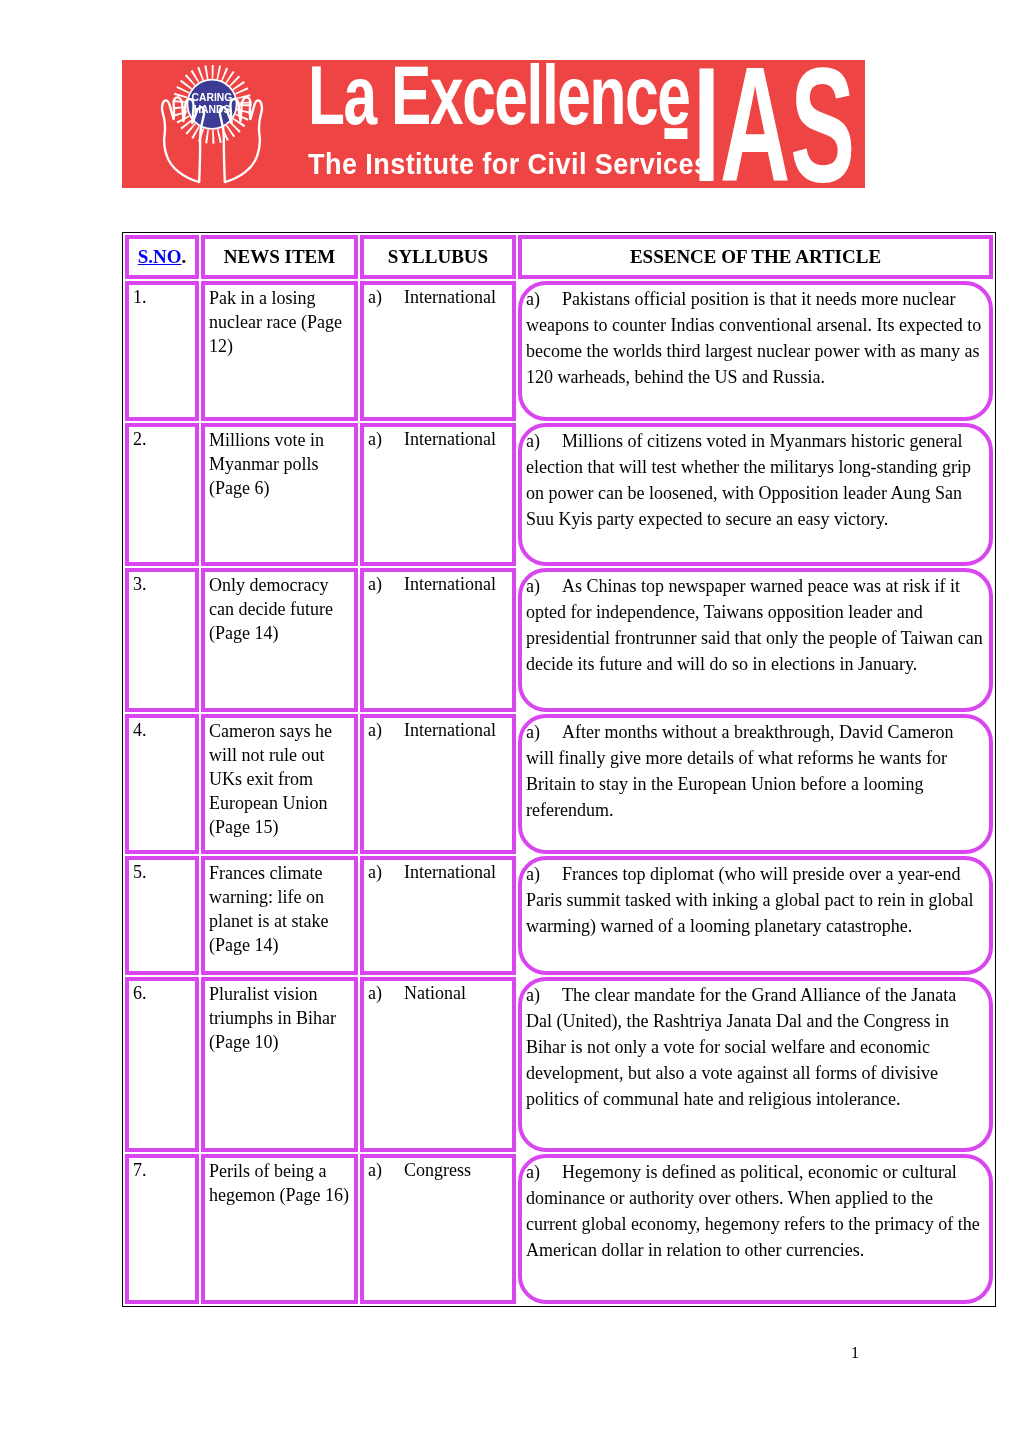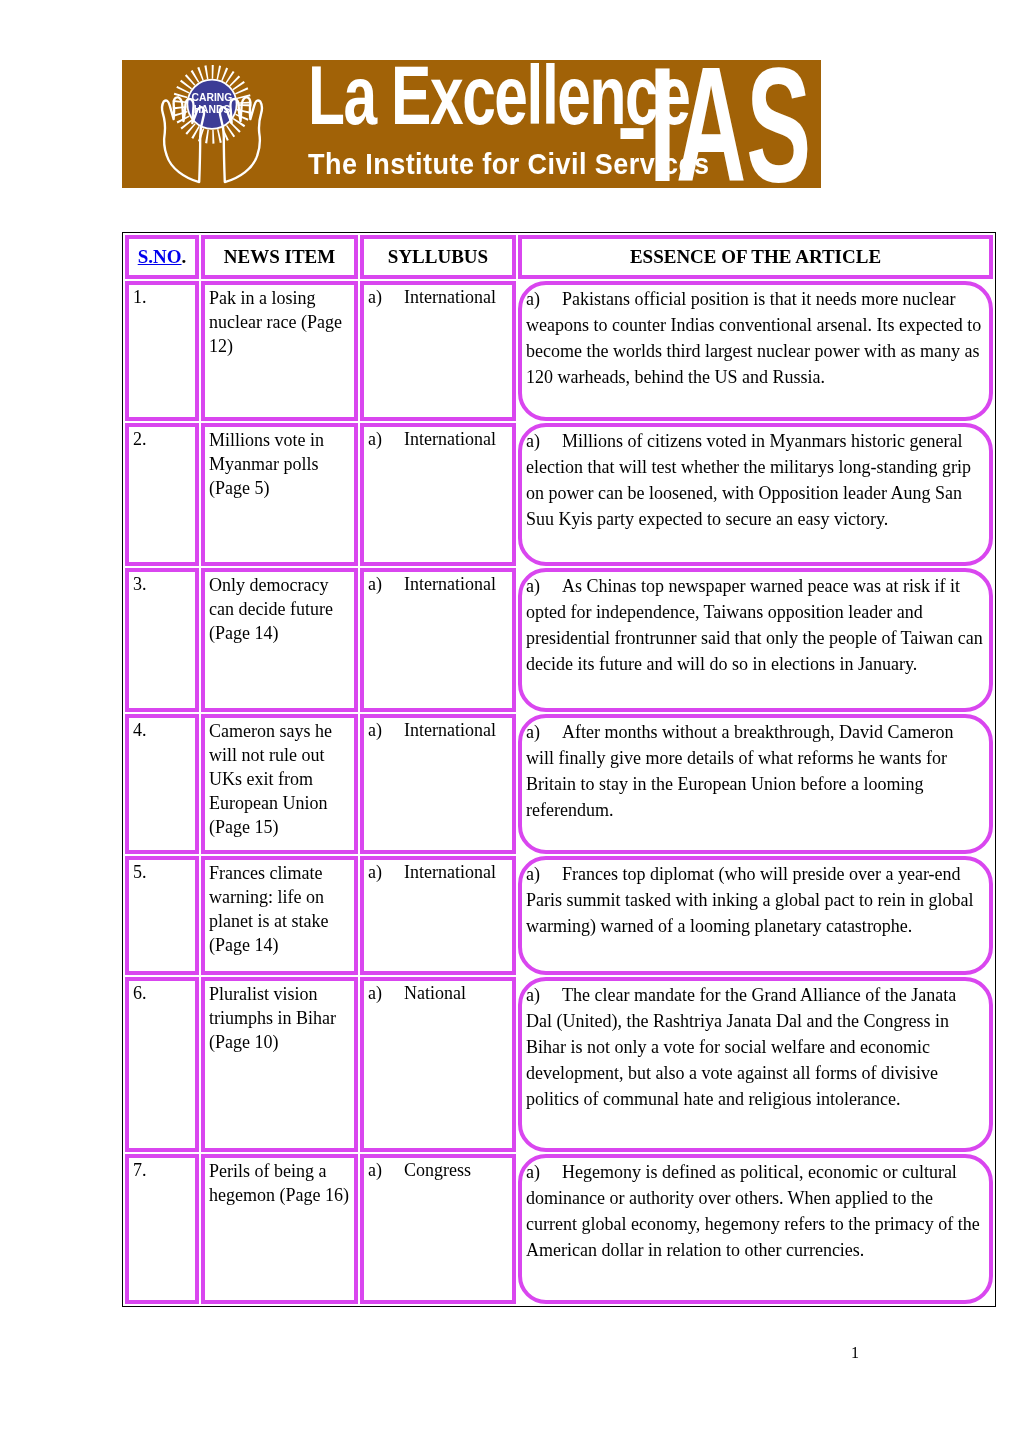--- a/index.html
+++ b/index.html
@@ -6,21 +6,21 @@
   body {
     width:1020px; height:1443px; position:relative;
     font-family:"Liberation Serif","DejaVu Serif",serif; color:#000;
     overflow:hidden;
   }
   .page { position:absolute; inset:0; background:#fff; }
 
   
   .banner {
     position:absolute; left:122px; top:60px; width:699px; height:128px;
-    background:#a16207; overflow:hidden;
+    background:#ef4444; overflow:hidden;padding-left:44px;
   }
   .logo-svg { position:absolute; left:12px; top:3px; width:156px; height:122px; }
   .brandblock { position:absolute; left:186px; top:0; white-space:nowrap; }
   .brand {
     display:inline-block; transform:scaleX(0.72); transform-origin:left top;
     font-family:"Liberation Sans","DejaVu Sans",sans-serif; font-weight:bold;
     font-size:84px; line-height:1.0; letter-spacing:-2px; color:#fff; margin-top:-7px;
   }
   .tagline-wrap { position:absolute; left:186px; top:88px; white-space:nowrap; }
   .tagline {
@@ -115,21 +115,21 @@
 
     <tr class="r1">
       <td class="c-sno">1.</td>
       <td class="c-news">Pak in a losing nuclear race (Page 12)</td>
       <td class="c-syl"><span class="mk">a)</span><span>International</span></td>
       <td class="c-ess"><span class="mk">a)</span><span>Pakistans official position is that it needs more nuclear weapons to counter Indias conventional arsenal. Its expected to become the worlds third largest nuclear power with as many as 120 warheads, behind the US and Russia.</span></td>
     </tr>
 
     <tr class="r2">
       <td class="c-sno">2.</td>
-      <td class="c-news">Millions vote in Myanmar polls (Page 5)</td>
+      <td class="c-news">Millions vote in Myanmar polls (Page 6)</td>
       <td class="c-syl"><span class="mk">a)</span><span>International</span></td>
       <td class="c-ess"><span class="mk">a)</span><span>Millions of citizens voted in Myanmars historic general election that will test whether the militarys long-standing grip on power can be loosened, with Opposition leader Aung San Suu Kyis party expected to secure an easy victory.</span></td>
     </tr>
 
     <tr class="r3">
       <td class="c-sno">3.</td>
       <td class="c-news">Only democracy can decide future (Page 14)</td>
       <td class="c-syl"><span class="mk">a)</span><span>International</span></td>
       <td class="c-ess"><span class="mk">a)</span><span>As Chinas top newspaper warned peace was at risk if it opted for independence, Taiwans opposition leader and presidential frontrunner said that only the people of Taiwan can decide its future and will do so in elections in January.</span></td>
     </tr>

